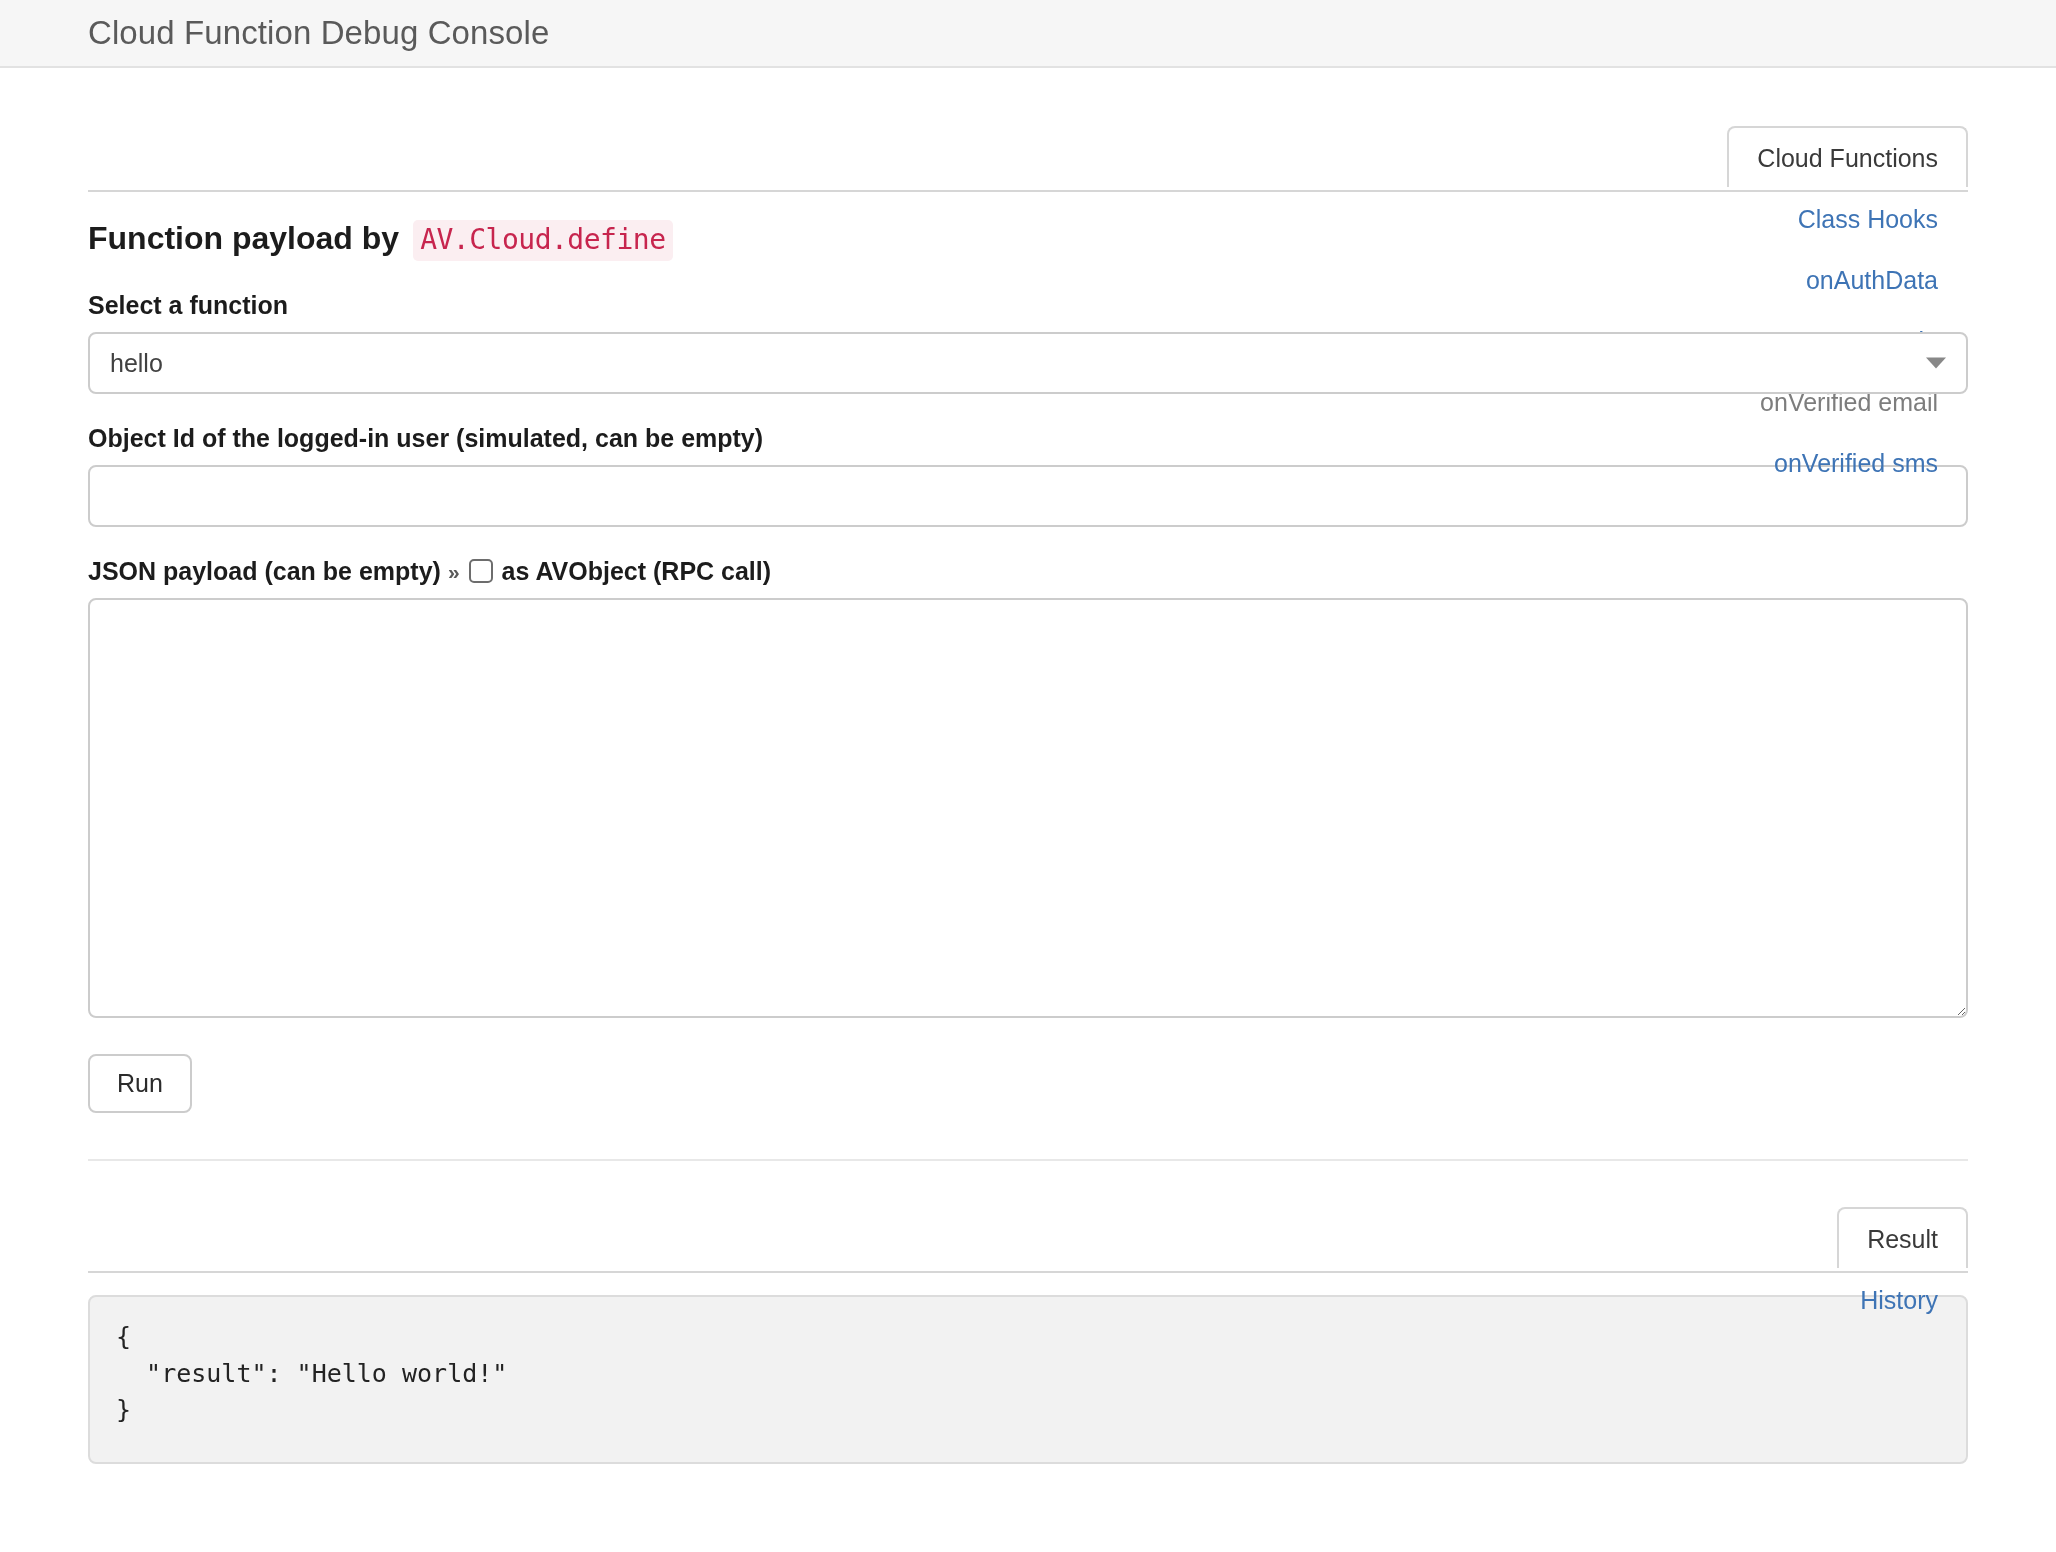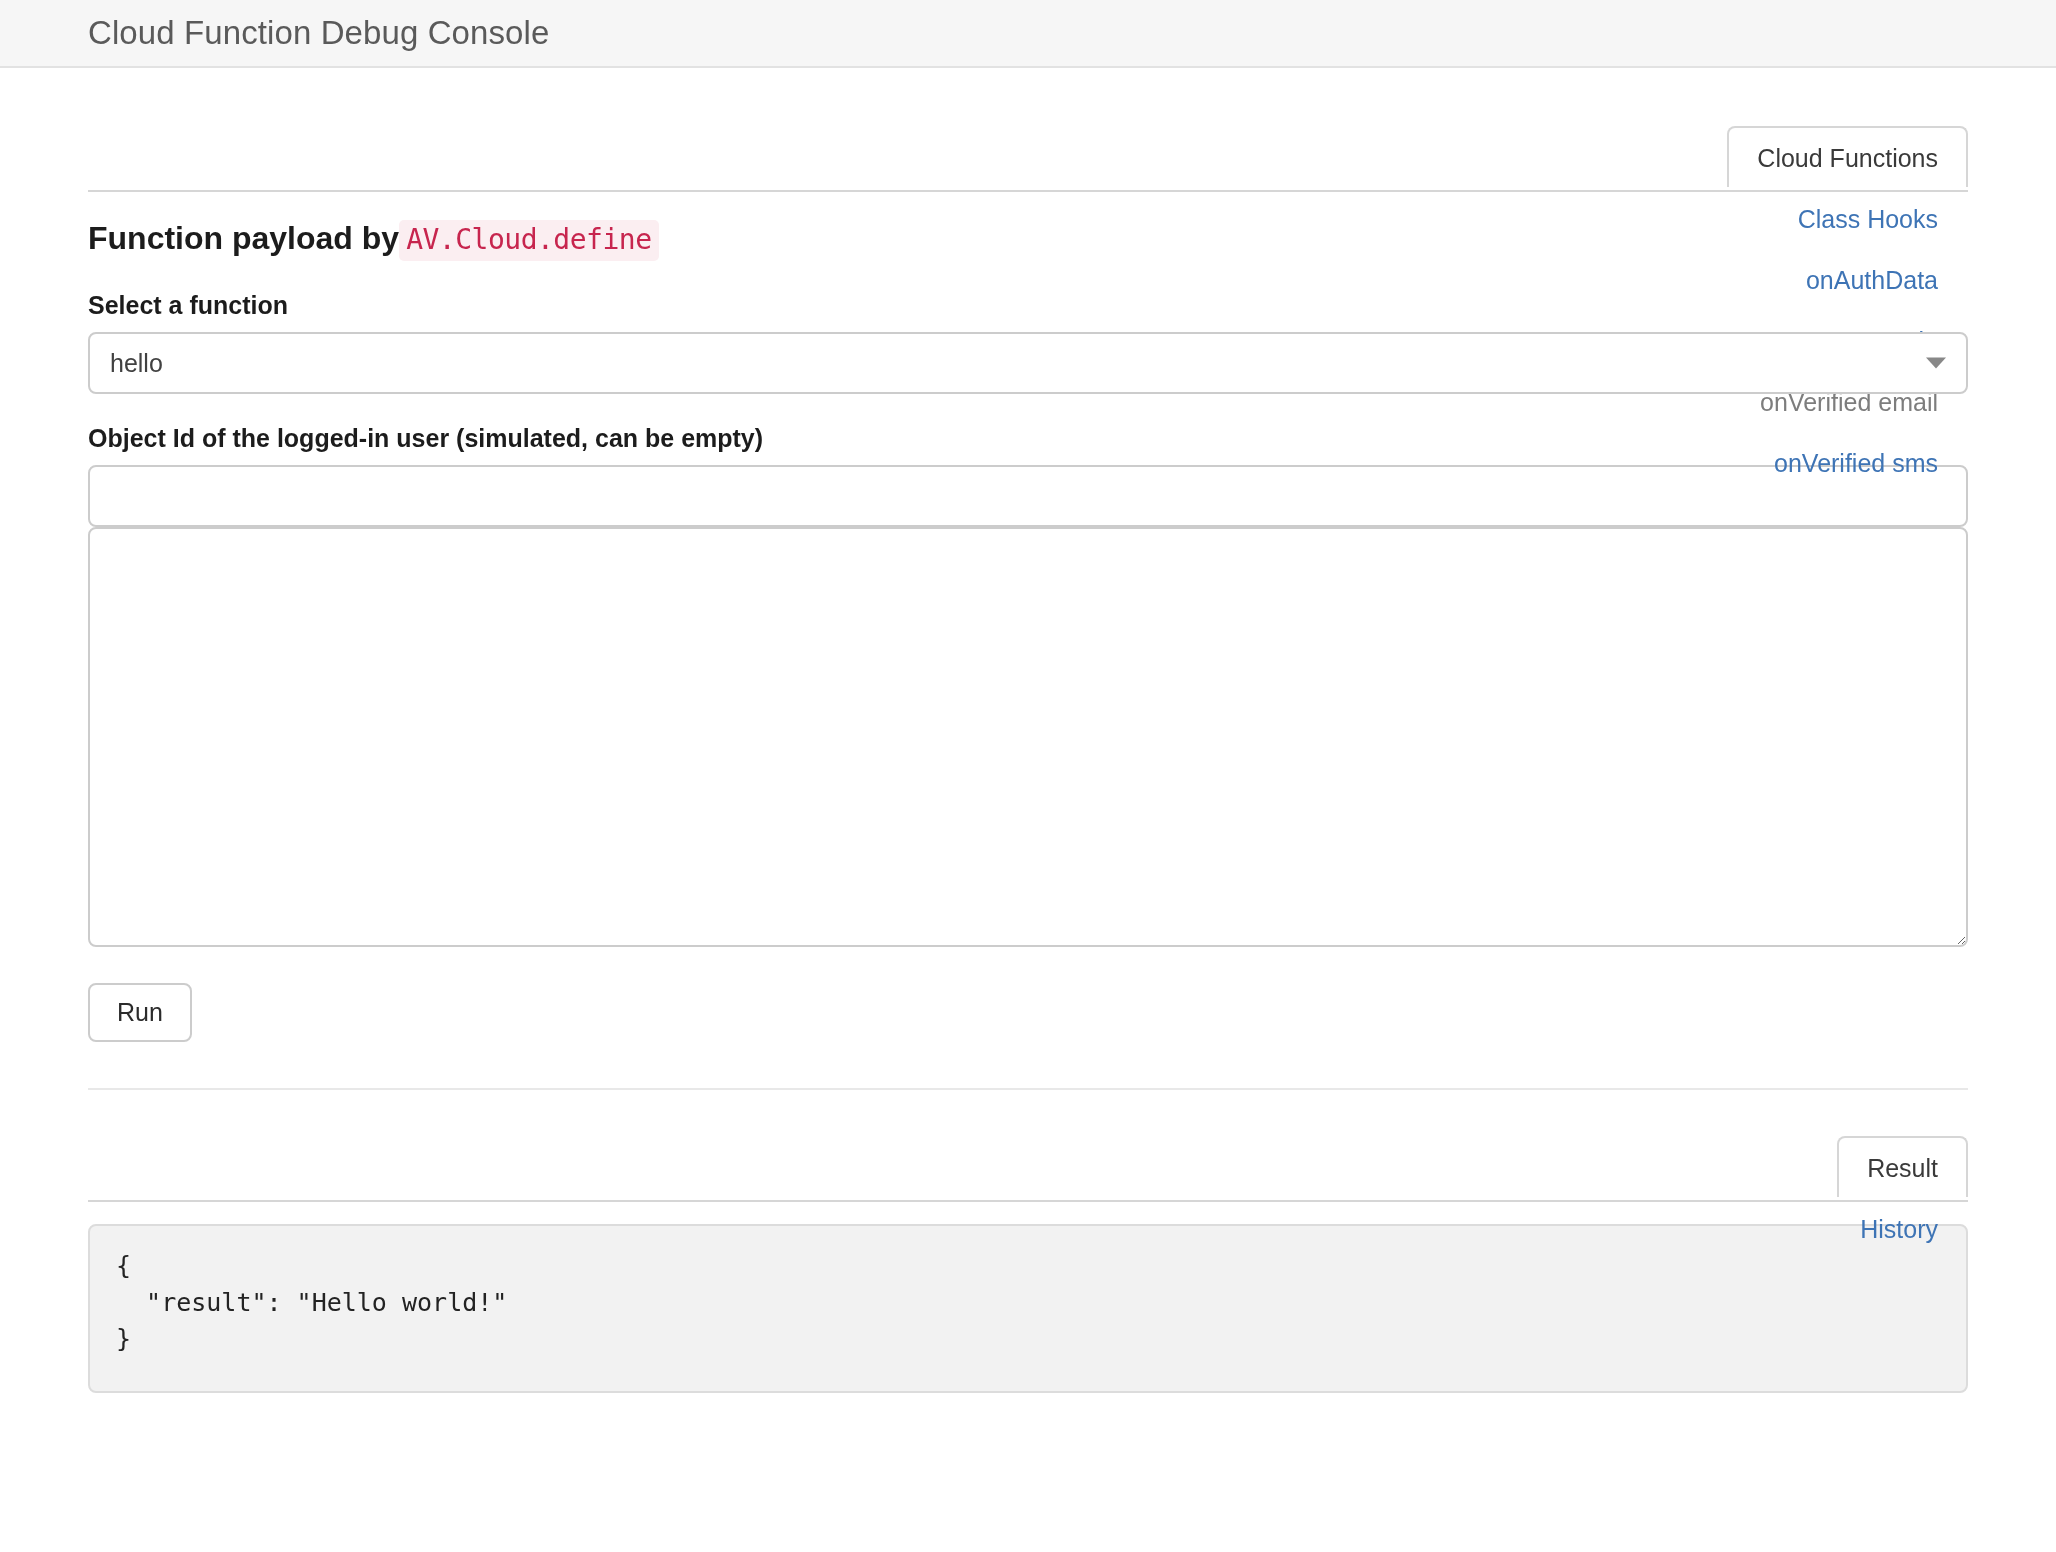--- a/index.html
+++ b/index.html
@@ -86,20 +86,21 @@
     align-items: baseline;
     gap: 0;
   }
   code.inline-code {
     font-family: "DejaVu Sans Mono", "Liberation Mono", monospace;
     font-size: 28px;
     color: #c7254e;
     background: #fbeef1;
     padding: 3px 7px 5px 7px;
     border-radius: 5px;
+    margin-left: 14px;
     font-weight: 400;
     letter-spacing: -0.5px;
   }
   label.field-label {
     display: block;
     font-size: 25px;
     font-weight: 700;
     color: #1c1c1c;
     margin: 30px 0 12px 0;
   }
@@ -257,20 +258,26 @@
   <div class="select-wrap">
     <select class="form-select" id="function-select"><option value="hello">hello</option></select>
     <span class="caret"></span>
   </div>
 
   
   <label class="field-label">Object Id of the logged-in user (simulated, can be empty)</label>
   <input class="form-input" type="text" id="objectid-input" placeholder="" style="">
 
   
+  <label class="field-label inline-group">
+    <span>JSON payload (can be empty)</span>
+    <span class="guillemet">»</span>
+    <input class="chk" type="checkbox" id="avobject-chk" style="">
+    <span>as AVObject (RPC call)</span>
+  </label>
   <textarea class="form-textarea" id="payload-textarea" placeholder="" style=""></textarea>
 
   
   <button class="btn-run">Run</button>
 
   <hr class="divider">
 
   
   <div class="tabs result-tabs" id="result-tabs">
       <div class="tab active">Result</div>

